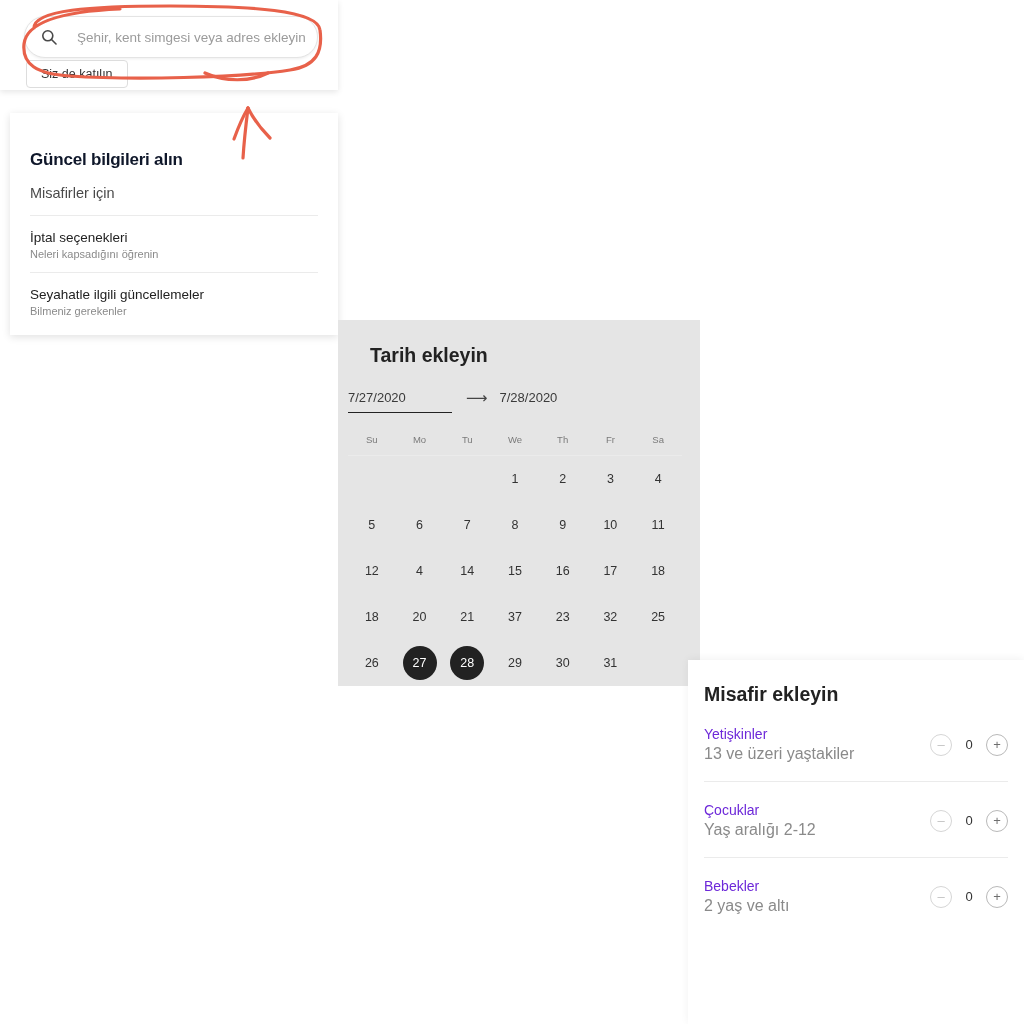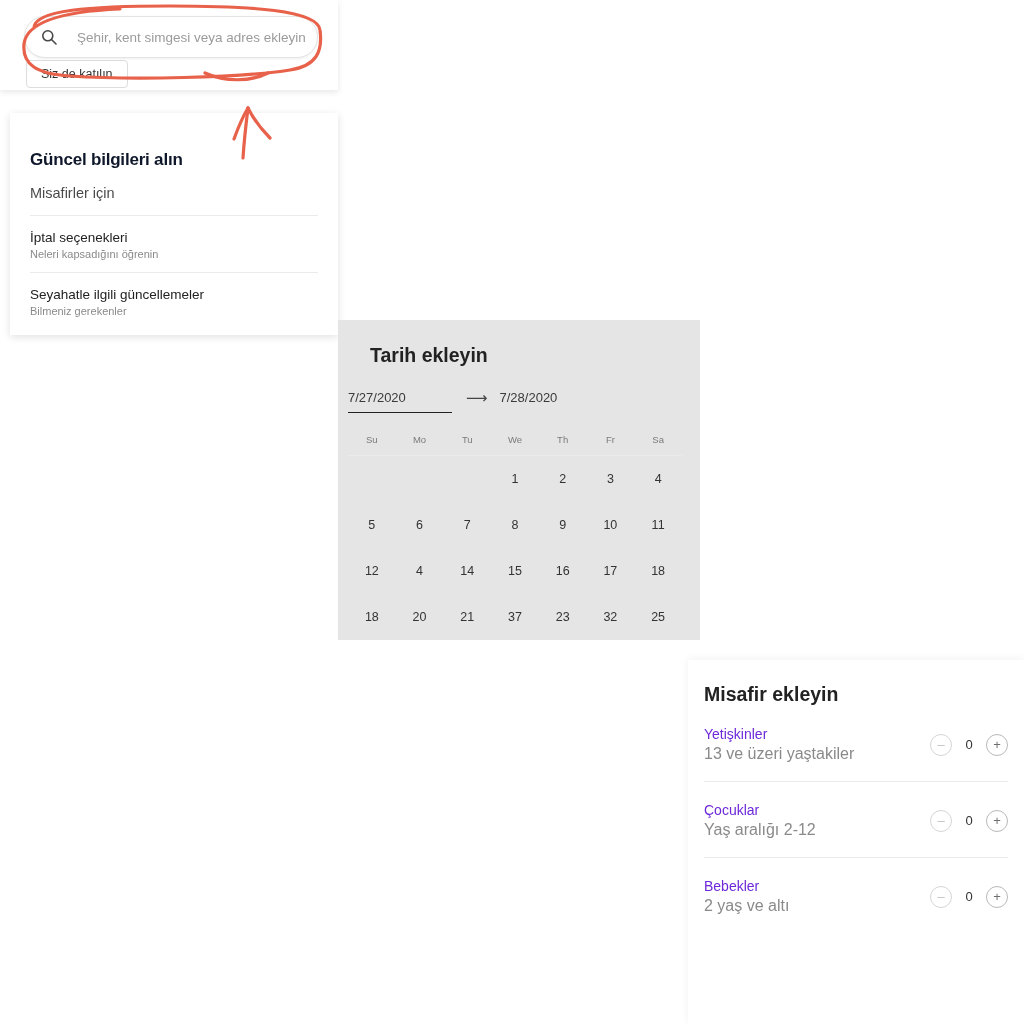--- a/index.html
+++ b/index.html
@@ -356,20 +356,29 @@
         </tr>
         <tr>
           <td><span class="day">18</span></td>
           <td><span class="day">20</span></td>
           <td><span class="day">21</span></td>
           <td><span class="day">37</span></td>
           <td><span class="day">23</span></td>
           <td><span class="day">32</span></td>
           <td><span class="day">25</span></td>
         </tr>
+        <tr>
+          <td><span class="day">26</span></td>
+          <td><span class="day selected">27</span></td>
+          <td><span class="day selected">28</span></td>
+          <td><span class="day">29</span></td>
+          <td><span class="day">30</span></td>
+          <td><span class="day">31</span></td>
+          <td><span class="day"></span></td>
+        </tr>
       </tbody>
     </table>
   </div>
 
   <div class="guest-panel">
     <div class="guest-title">Misafir ekleyin</div>
 
     <div class="guest-row">
       <div class="guest-label">
         <div class="guest-name">Yetişkinler</div>

